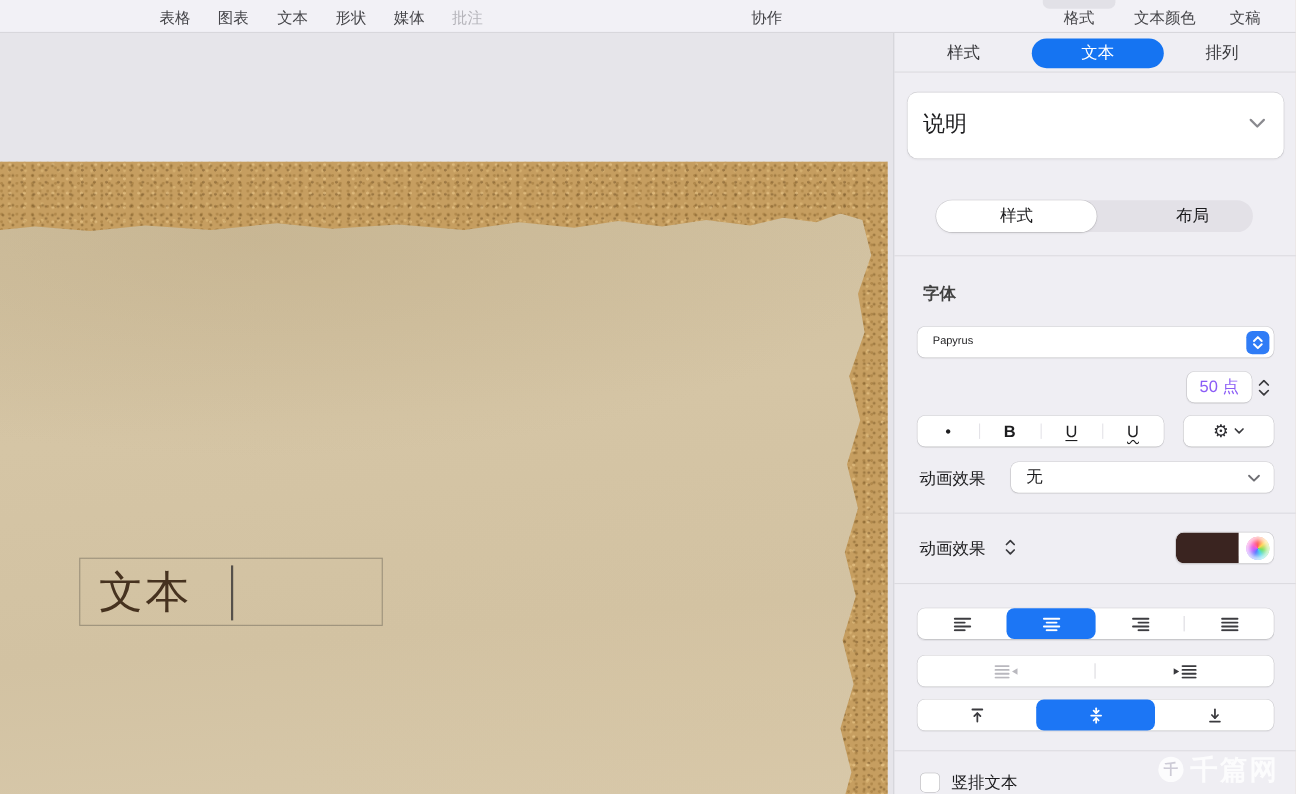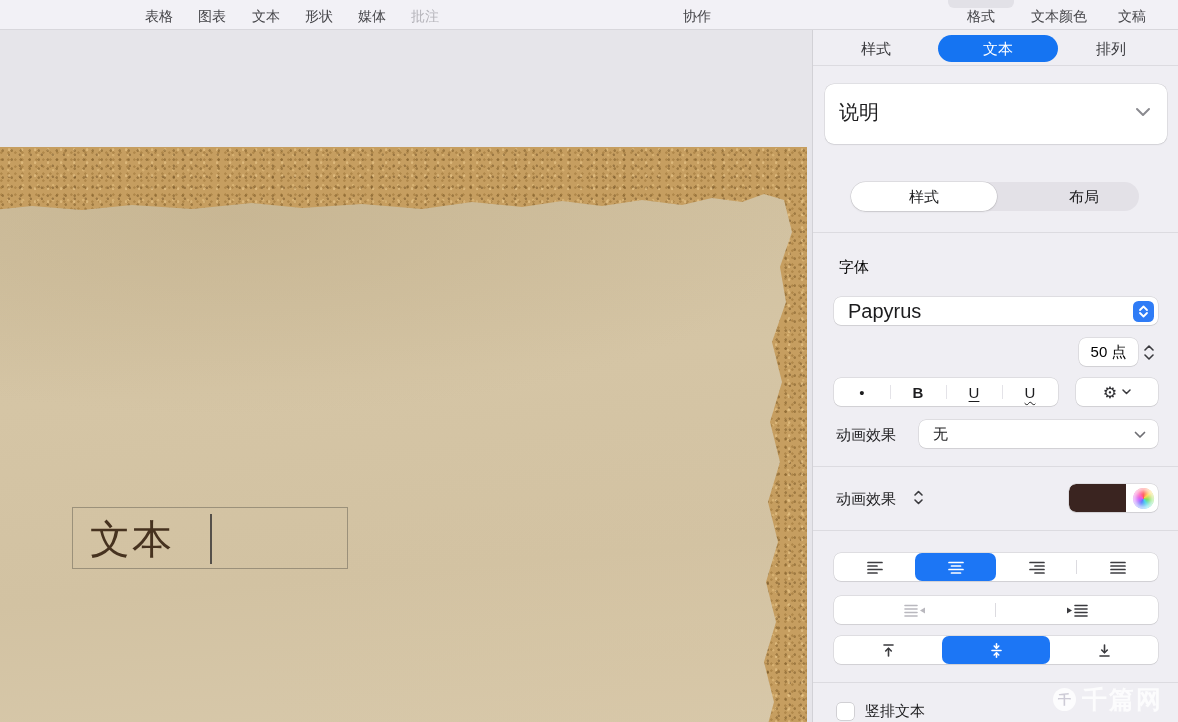--- a/index.html
+++ b/index.html
@@ -42,28 +42,28 @@
   .tab-pill { position:absolute; left:125px; top:5px; width:120px; height:27px; background:#1574f2; border-radius:14px; color:#fff; font-size:15px; text-align:center; line-height:27px; }
 
   .style-card { position:absolute; left:12px; top:54px; width:342px; height:60px; background:#fff; border-radius:9px; box-shadow:0 0 0 0.5px rgba(0,0,0,.12),0 1px 2px rgba(0,0,0,.06); }
   .style-card-label { position:absolute; left:14px; top:15px; font-size:20px; color:#1c1c1e; }
   .style-card-chevron { position:absolute; right:16px; top:23px; }
 
   .segmented { position:absolute; left:38px; top:152px; width:288px; height:29px; background:#e3e1e7; border-radius:14.5px; }
   .seg-on { position:absolute; left:0; top:0; width:146px; height:29px; background:#fff; border-radius:14.5px; box-shadow:0 0 0 0.5px rgba(0,0,0,.14),0 1px 2px rgba(0,0,0,.1); text-align:center; line-height:29px; font-size:15px; color:#1c1c1e; }
   .seg-off { position:absolute; left:146px; top:0; width:142px; height:29px; text-align:center; line-height:29px; font-size:15px; color:#1c1c1e;padding-left:32px; }
 
-  .section-label { position:absolute; font-size:15px; font-weight:normal; color:#000000; }
+  .section-label { position:absolute; font-size:15px; font-weight:bold; color:#404040; }
 
   .pill { position:absolute; background:#fff; border-radius:7px; box-shadow:0 0 0 0.5px rgba(0,0,0,.14),0 1px 1px rgba(0,0,0,.06); }
-  .pill .val { position:absolute; left:14px; top:0; height:28px; line-height:28px; font-size:20px; color:#1c1c1e; }
+  .pill .val { position:absolute; left:14px; top:0; height:28px; line-height:28px; font-size:10px; color:#1c1c1e; }
   .bluestep { position:absolute; right:4px; top:3.5px; width:21px; height:21px; background:#2f7cf6; border-radius:5.5px; display:flex; align-items:center; justify-content:center; }
   .chev-dd { position:absolute; right:12px; top:11px; }
 
-  .sizefield { text-align:center; line-height:28px; font-size:15px; color:#000000; }
+  .sizefield { text-align:center; line-height:28px; font-size:15px; color:#8b5cf6; }
   .sizestep { position:absolute; left:328px; top:308px; width:16px; height:28px; display:flex; flex-direction:column; align-items:center; justify-content:center; gap:3px; }
 
   .charbtns { position:absolute; left:21px; top:348px; width:224px; height:28px; background:#fff; border-radius:7px; box-shadow:0 0 0 0.5px rgba(0,0,0,.14),0 1px 1px rgba(0,0,0,.06); display:flex; }
   .charbtn { flex:1; display:flex; align-items:center; justify-content:center; font-size:15px; color:#1d1d1f; position:relative; }
   .charbtn + .charbtn::before { content:""; position:absolute; left:0; top:7px; height:14px; width:1px; background:#e4e3e8; }
   .u-solid { text-decoration:underline; text-underline-offset:3px; }
   .u-wavy { text-decoration:underline wavy; text-decoration-thickness:1px; text-underline-offset:3px; }
   .gearbtn { position:absolute; left:263px; top:348px; width:82px; height:28px; background:#fff; border-radius:7px; box-shadow:0 0 0 0.5px rgba(0,0,0,.14),0 1px 1px rgba(0,0,0,.06); display:flex; align-items:center; justify-content:center; gap:5px; font-size:16px; color:#2c2c30; }
 
   .inline-label { position:absolute; font-size:15px; color:#1c1c1e; }

